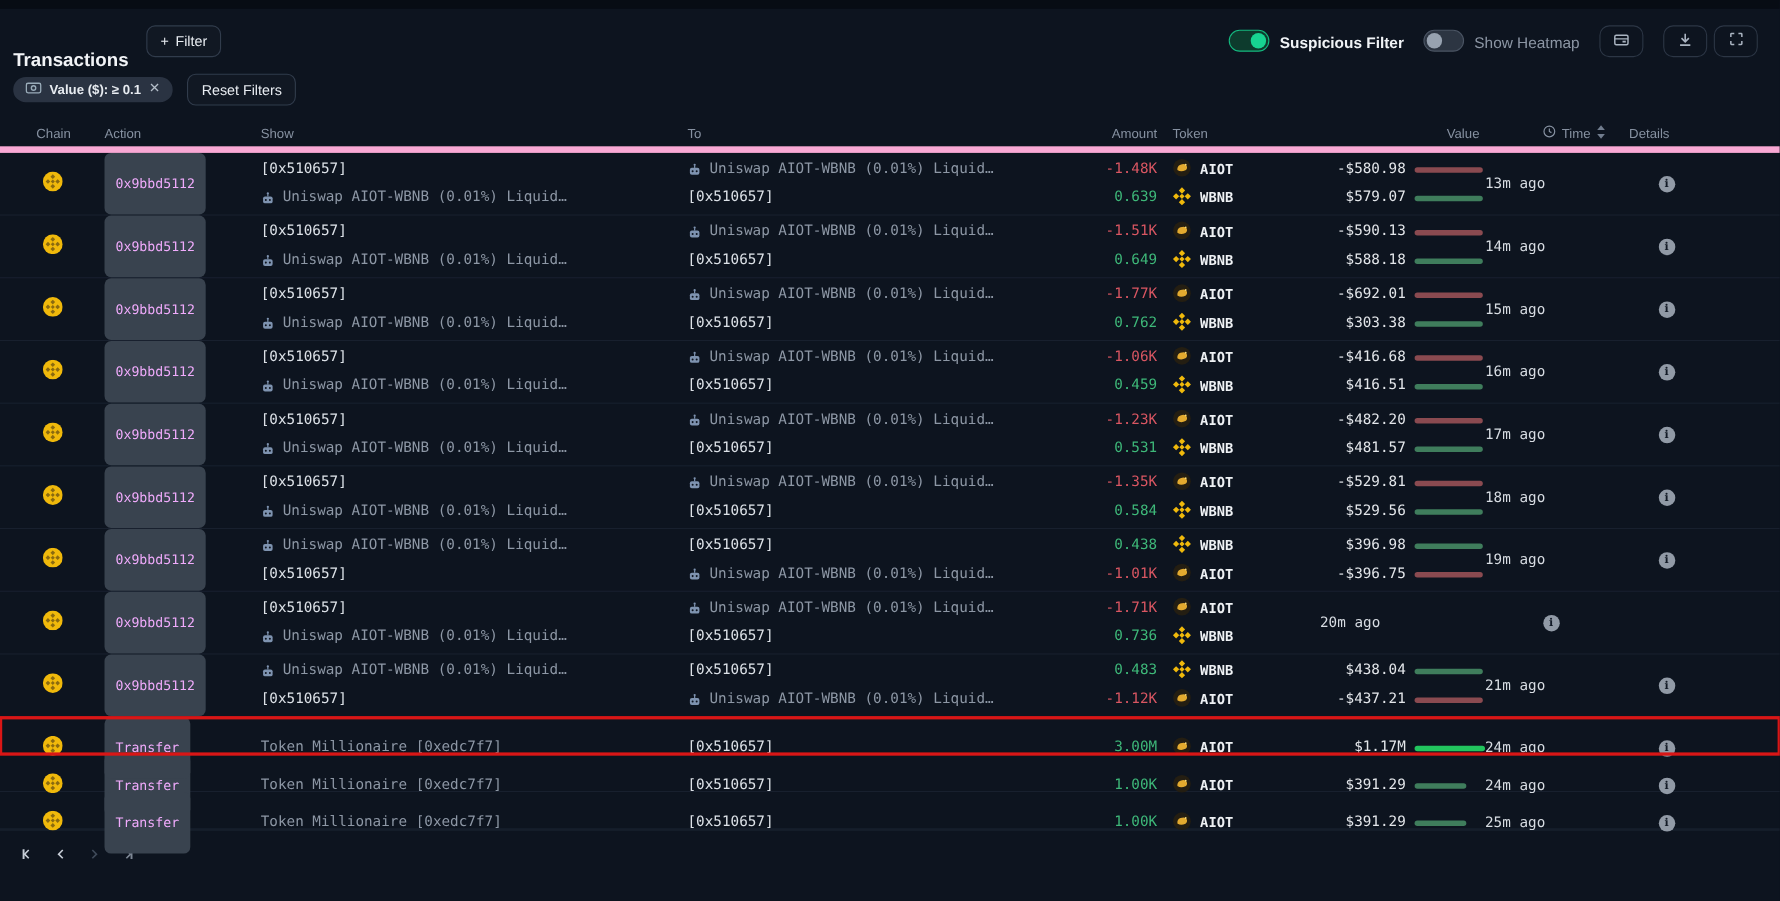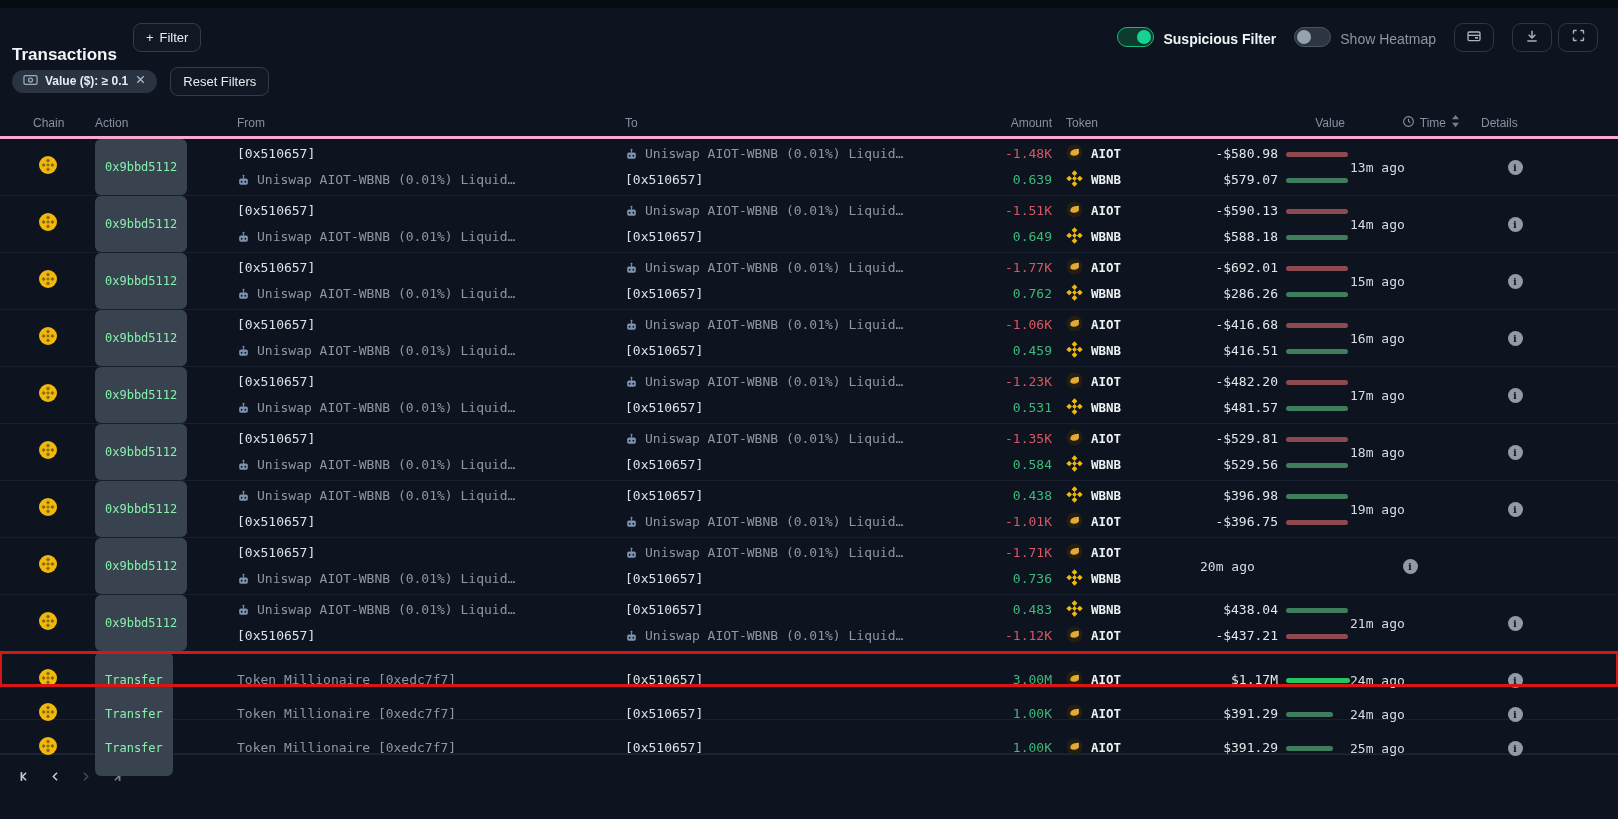--- a/index.html
+++ b/index.html
@@ -29,21 +29,21 @@
 
   
   .filters-row { display:flex; align-items:center; gap:13px; margin:16px 0 0 12px; height:26px; }
   .chip { display:inline-flex; align-items:center; gap:7px; background:#2a3342; border-radius:14px;
           padding:4px 11px; font-size:12px; font-weight:600; color:#e8ecf1; cursor:pointer; }
   .chip .x { color:#b4bec9; }
 
   
   .grid { display:grid; grid-template-columns:62px 142px 388px 351px 76px 148px 150px 120px 90px 1fr;
           padding-left:33px; align-items:center; }
-  .thead { height:30px; margin-top:15px; color:#8691a1; font-size:12px; border-bottom:3px solid #f9a8d4; }
+  .thead { height:30px; margin-top:15px; color:#8691a1; font-size:12px; border-bottom:6px solid #f9a8d4; }
   .thead .h-amount { text-align:right; }
   .thead .h-token { padding-left:14px; }
   .thead .h-value { text-align:right; padding-right:5px; }
   .thead .h-time { display:flex; align-items:center; justify-content:flex-end; gap:5px; padding-right:10px; }
   .thead .h-details { padding-left:11px; }
 
   .row { border-bottom:1px solid #18202e; position:relative; }
   .row.two { height:57px; }
   .row.one { height:34px; }
   .row.highlight { outline:3px solid #d91616; outline-offset:-2px; z-index:2; }
@@ -64,21 +64,21 @@
   .val { font-family:"DejaVu Sans Mono", monospace; color:#e3e6ea; font-size:13px; }
   .barwrap { width:64px; margin-left:8px; display:flex; }
   .bar { height:5px; border-radius:3px; }
 
   .c-time { text-align:left; padding-right:8px; font-family:"DejaVu Sans Mono", monospace; color:#d7dce2; font-size:13px; }
   .c-details { display:flex; justify-content:center; }
   .info-ico { width:15px; height:15px; border-radius:50%; background:#919aa6; color:#121a26;
               font-family:"DejaVu Serif", serif; font-size:10px; font-weight:700; display:flex;
               align-items:center; justify-content:center; cursor:pointer; }
 
-  .badge { display:inline-block; background:#39434f; color:#86efac; border-radius:6px; padding:21px 10px;
+  .badge { display:inline-block; background:#39434f; color:#f0abfc; border-radius:6px; padding:21px 10px;
            font-family:"DejaVu Sans Mono", monospace; font-size:12px; cursor:pointer; }
 
   .chain-ico { display:inline-flex; margin-left:6px; }
 
   
   .pagination { border-top:1px solid #1d2634; margin-top:0; padding:14px 0 0 18px; display:flex; gap:15px; }
   .pg-btn { background:none; border:none; padding:0; cursor:pointer; display:inline-flex; }
   .pg-btn.bright { color:#c6cdd6; } .pg-btn.mid { color:#7d8794; } .pg-btn.dim { color:#3f4a59; }
 </style>
 </head>
@@ -156,21 +156,21 @@
     </span>
   </div>
   <button class="btn">
     <span>Reset Filters</span>
   </button>
 </div>
 
 <div class="thead grid">
     <div>Chain</div>
     <div>Action</div>
-    <div>From</div>
+    <div>Show</div>
     <div>To</div>
     <div class="h-amount">Amount</div>
     <div class="h-token">Token</div>
     <div class="h-value">Value</div>
     <div class="h-time">
       <span><svg width="13" height="13" viewBox="0 0 24 24" fill="none" stroke="#8691a1" stroke-width="2">
           <circle cx="12" cy="12" r="9"></circle>
           <path d="M12 7v5l3.5 2"></path>
         </svg></span>
       <span>Time</span>
@@ -457,21 +457,21 @@
         </div>
       </div>
       <div class="lines c-value">
         <div class="line">
           <span class="val">-$692.01</span>
           <span class="barwrap">
             <span class="bar" style="width: 62px; background: rgb(138, 74, 80);"></span>
           </span>
         </div>
         <div class="line">
-          <span class="val">$286.26</span>
+          <span class="val">$303.38</span>
           <span class="barwrap">
             <span class="bar" style="width: 62px; background: rgb(63, 125, 92);"></span>
           </span>
         </div>
       </div>
       <div class="c-time">15m ago</div>
       <div class="c-details">
         <span class="info-ico">i</span>
       </div>
       <div></div>

